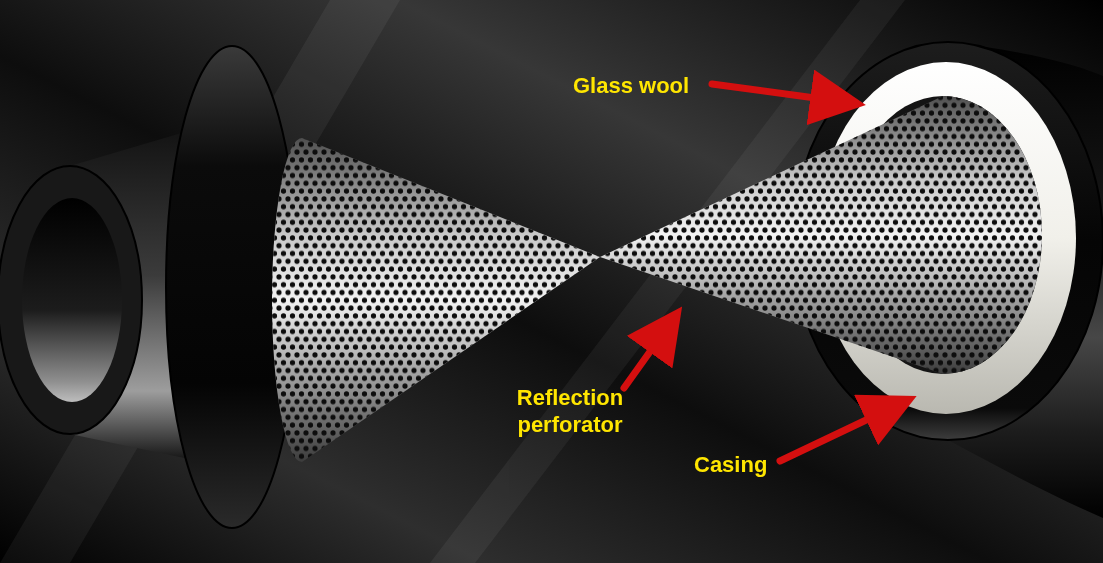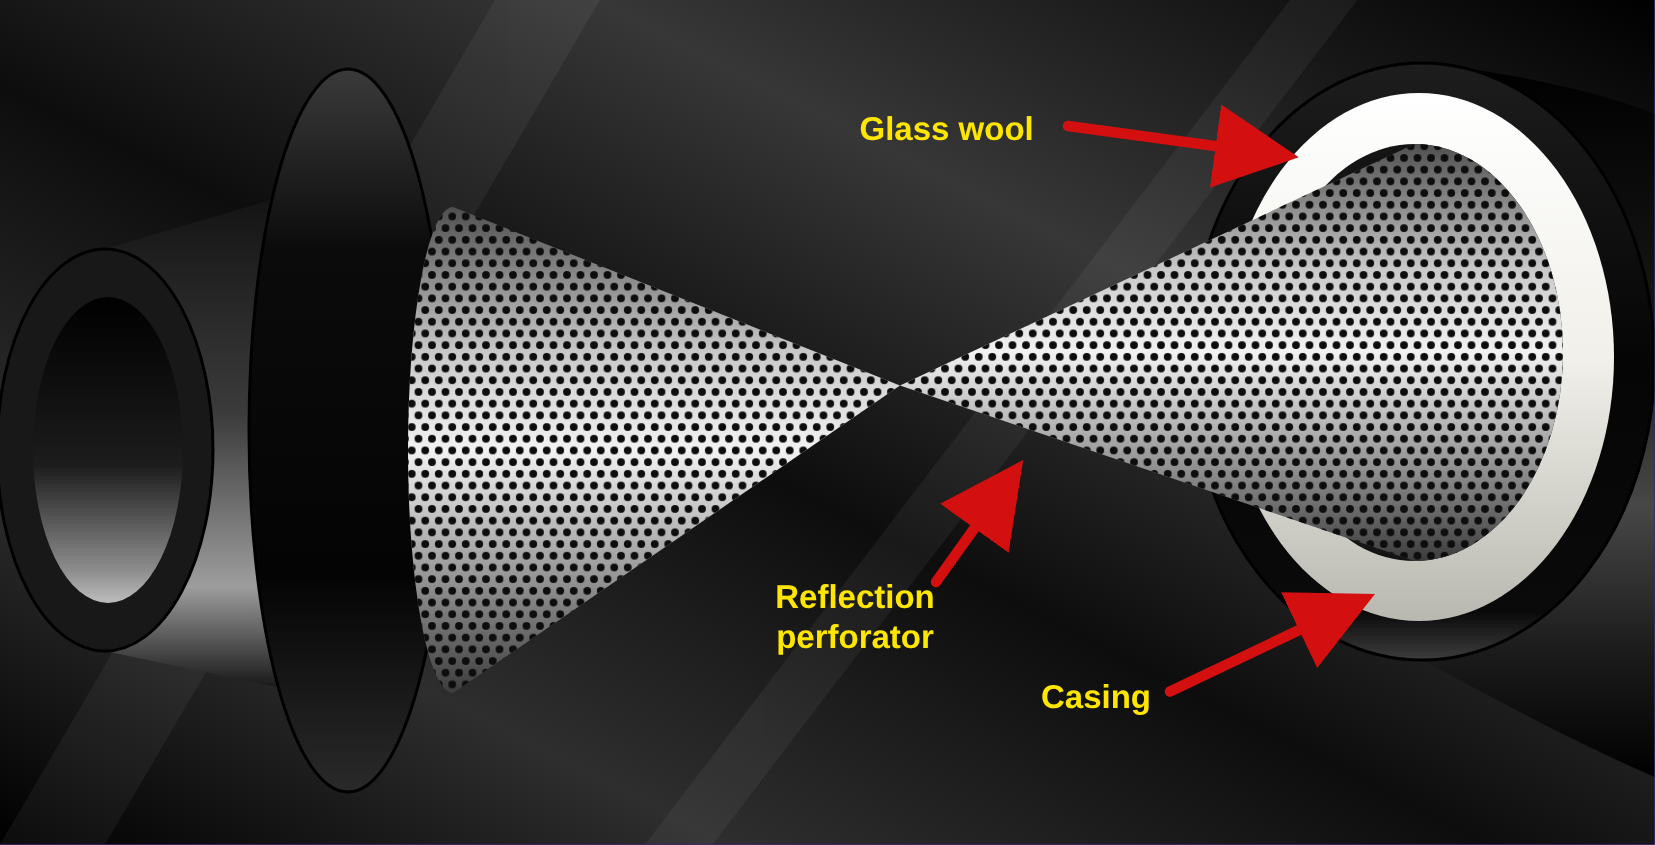--- a/index.html
+++ b/index.html
@@ -6,21 +6,21 @@
     margin: 0;
     padding: 0;
     background: #000;
     font-family: "Liberation Sans", sans-serif;
   }
   .stage {
     position: relative;
     width: 1103px;
     height: 563px;
     overflow: hidden;
-    background: #8b5cf6;
+    background: #ffffff;
   }
   svg { display: block; }
   text {
     font-family: "Liberation Sans", sans-serif;
     font-weight: 700;
     font-size: 22px;
   }
 </style>
 </head>
 <body>

